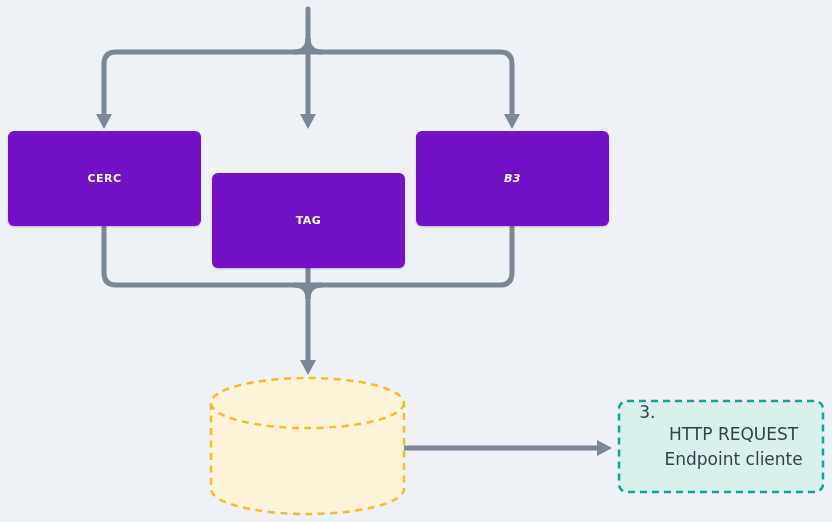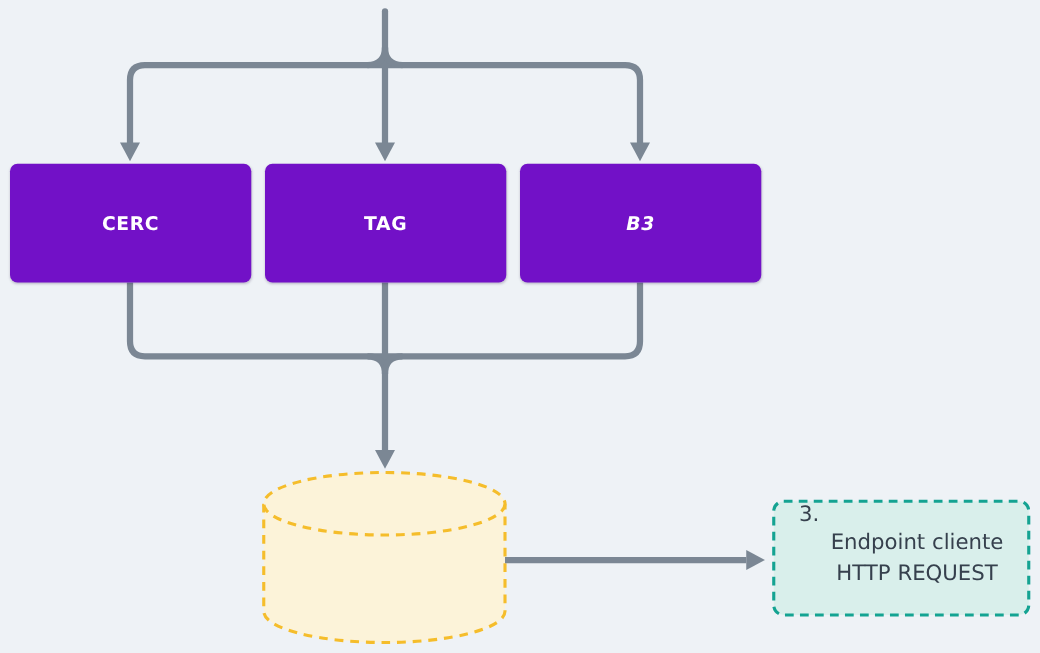--- a/index.html
+++ b/index.html
@@ -27,26 +27,26 @@
     height: 95px;
     background: #7211c7;
     border-radius: 6px;
     box-shadow: 0 1px 2px rgba(40, 20, 70, 0.25);
     display: flex;
     align-items: center;
     justify-content: center;
   }
   .node span {
     color: #ffffff;
-    font-size: 15px;
+    font-size: 11px;
     font-weight: bold;
     letter-spacing: 0.5px;
   }
   .node-cerc { left: 8px; }
-  .node-tag  { left: 212px; }
+  .node-tag  { left: 212px; margin-top: 42px; }
   .node-b3   { left: 416px; font-style: italic; }
 
   .cyl-label {
     position: absolute;
     left: 211px;
     top: 441px;
     width: 193px;
     text-align: center;
     color: #36404d;
     font-size: 17px;
@@ -118,18 +118,18 @@
     <span>TAG</span>
   </div>
   <div class="node node-b3">
     <span>B3</span>
   </div>
 
 
   <div class="endpoint-label">
     <span class="num">3.</span>
     <span class="lines">
+      <div>HTTP REQUEST</div>
       <div>Endpoint cliente</div>
-      <div>HTTP REQUEST</div>
     </span>
   </div>
 
 </div>
 
 </body></html>

